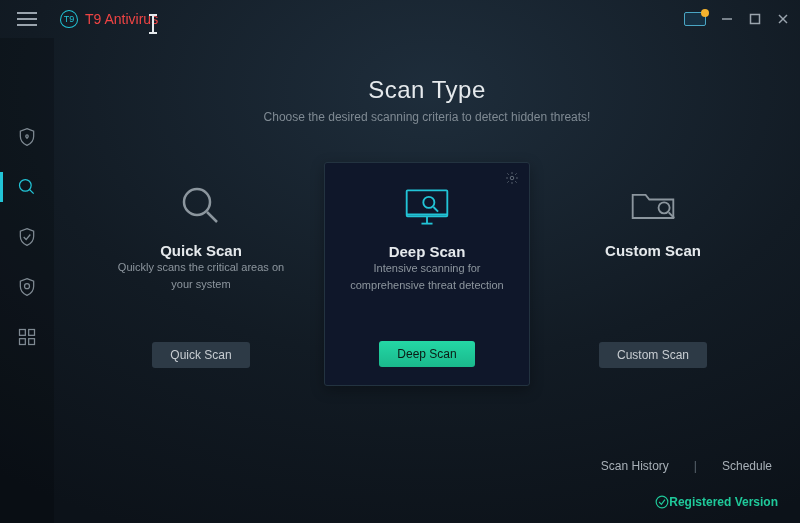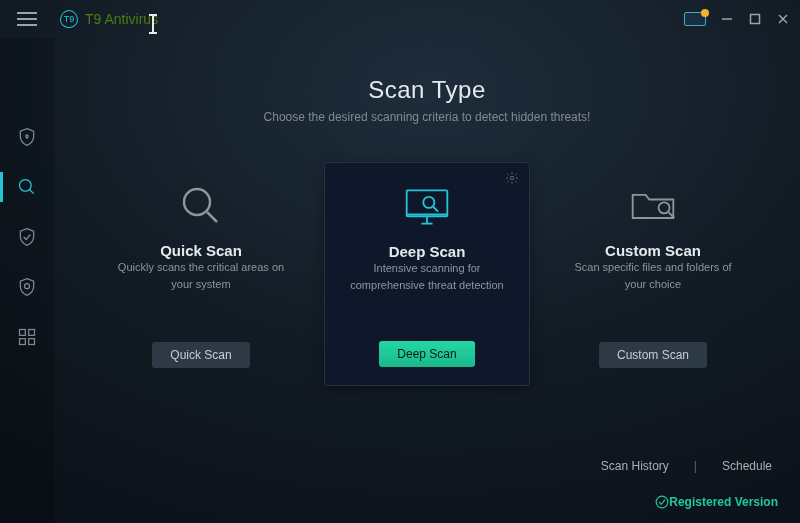--- a/index.html
+++ b/index.html
@@ -30,21 +30,21 @@
     margin-left: 6px;
   }
   .brand-logo {
     width: 18px; height: 18px;
     border: 1.5px solid #22c4d6;
     border-radius: 50% 50% 50% 50% / 55% 55% 45% 45%;
     display: flex; align-items: center; justify-content: center;
     font-size: 9px; font-weight: normal; color: #22c4d6;
     position: relative;
   }
-  .brand-name { font-size: 14px; color: #4d7c0f; text-align: right; }
+  .brand-name { font-size: 14px; color: #ef4444; text-align: right; }
   .cursor-i {
     position: absolute; top: 16px; left: 152px;
     width: 2px; height: 16px; background: #e5e9ec;
   }
   .cursor-i::before, .cursor-i::after {
     content:""; position:absolute; left:-3px; width:8px; height:2px; background:#e5e9ec;
   }
   .cursor-i::before { top:-2px; }
   .cursor-i::after  { bottom:-2px; }
   .win-controls {
@@ -269,21 +269,20 @@
 
     <div class="card">
       <div class="card-icon">
         <svg width="52" height="44" viewBox="0 0 52 44" fill="none" stroke="#8c969e" stroke-width="2">
           <path d="M4 10 h14 l4 5 h26 v20 h-44 z"></path>
           <circle cx="38" cy="24" r="6"></circle>
           <line x1="43" y1="29" x2="49" y2="35"></line>
         </svg>
       </div>
       <div class="card-title">Custom Scan</div>
-      <div class="card-desc">Scan specific files and folders of your choice</div>
       <button class="btn">Custom Scan</button>
     </div>
 
   </div>
 
   <div class="footer-links">
     <span>Scan History</span>
     <span class="divider">|</span>
     <span>Schedule</span>
   </div>

